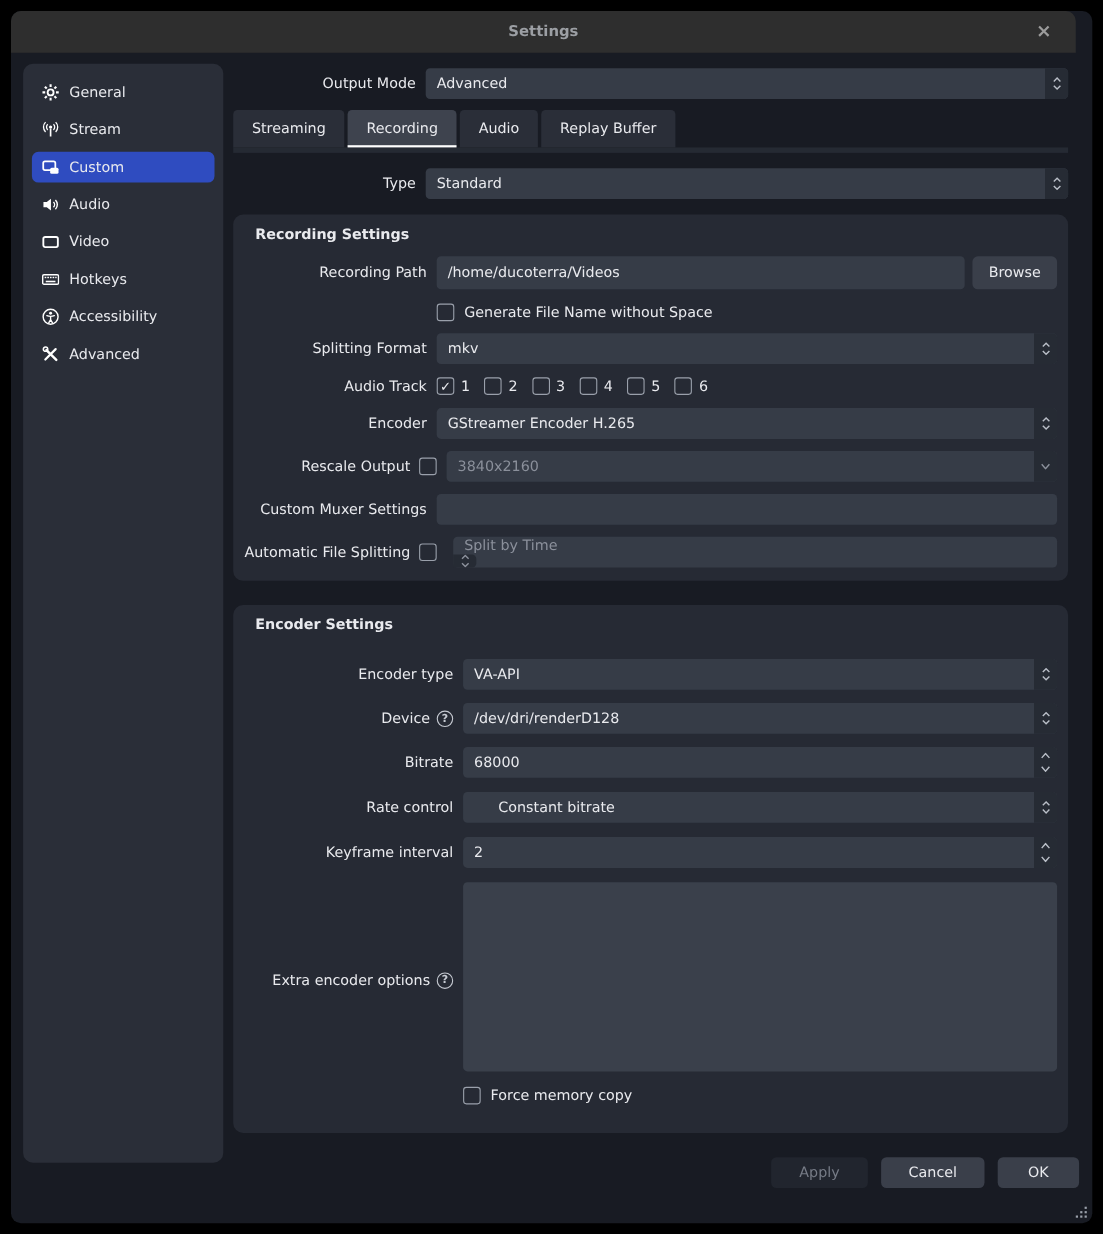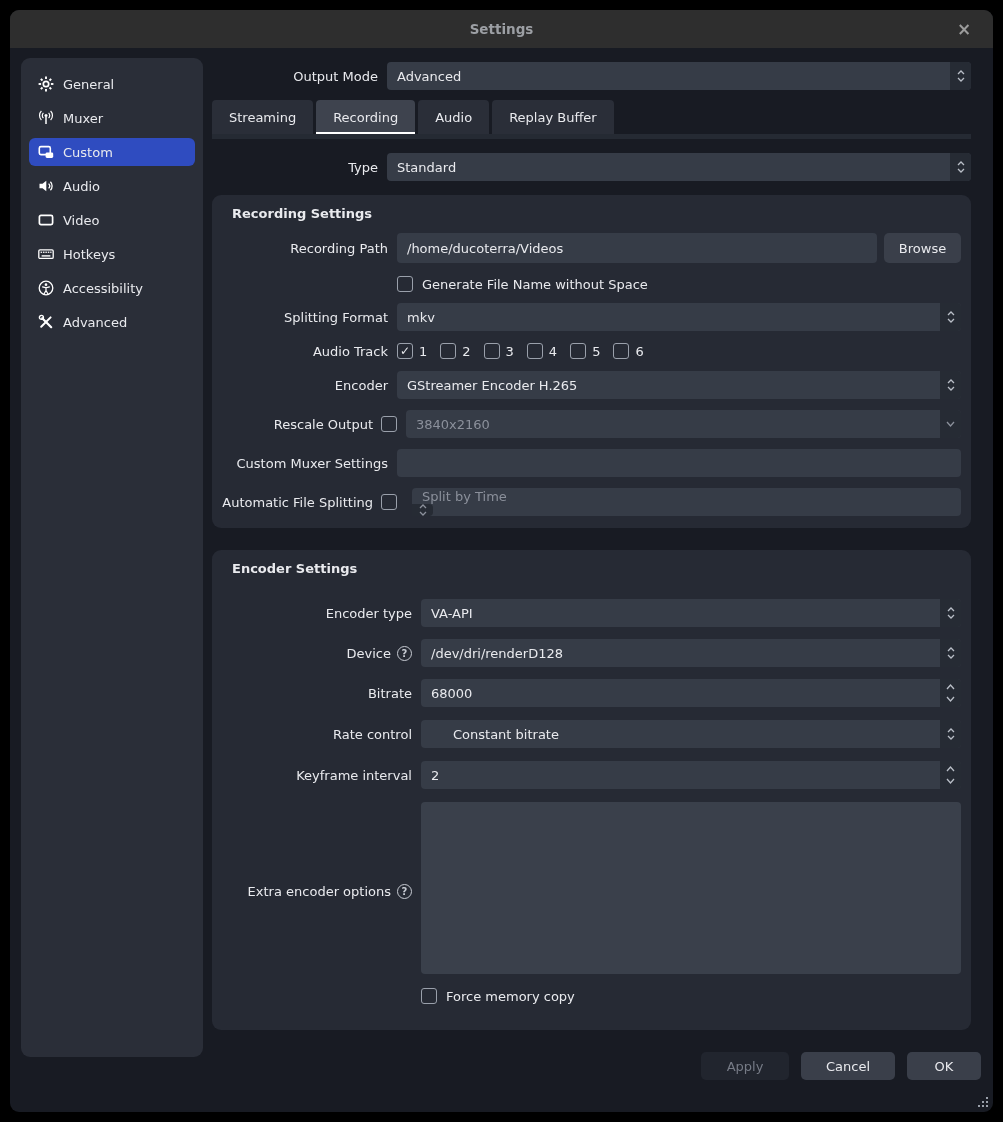--- a/index.html
+++ b/index.html
@@ -9,21 +9,21 @@
     --text:#e9eaee; --muted:#8b909b; --btn:#3a3f4a; --btndis:#21252e;
     --cbborder:#9aa0ab; --title:#2e2e2e; --titletext:#9c9fa4;
   }
   *{box-sizing:border-box;}
   html,body{margin:0;padding:0;}
   body{width:1003px;height:1122px;background:#000;font-family:"DejaVu Sans",sans-serif;
        color:var(--text);font-size:13px;overflow:hidden;position:relative;}
   .window{position:absolute;left:10px;top:10px;width:983px;height:1102px;
           background:var(--win);border-radius:9px;}
   
-  .titlebar{position:absolute;left:0;top:0;right:0;height:38px;background:var(--title);
+  .titlebar{position:absolute;left:0;top:0;right:15px;height:38px;background:var(--title);
             border-radius:9px 9px 0 0;display:flex;align-items:center;justify-content:center;}
   .titlebar .wtitle{font-weight:bold;color:var(--titletext);font-size:13.5px;}
   .closebtn{position:absolute;right:14px;top:0;height:38px;width:30px;display:flex;
             align-items:center;justify-content:center;color:#9c9c9c;font-size:17px;
             font-weight:bold;cursor:default;}
   
   .sidebar{position:absolute;left:11px;top:48px;width:182px;height:999px;
            background:var(--side);border-radius:9px;padding:12px 8px;}
   .sitem{height:28px;display:flex;align-items:center;gap:9px;padding:0 9px;
          border-radius:6px;margin-bottom:6px;color:var(--text);}
@@ -110,21 +110,21 @@
         </svg>
       <span>General</span>
     </div>
     <div class="sitem">
       <svg width="16" height="16" viewBox="0 0 16 16">
           <circle cx="8" cy="5.5" r="1.5" fill="#fff"></circle>
           <line x1="8" y1="7" x2="8" y2="14" stroke="#fff" stroke-width="1.5"></line>
           <path d="M5.4 8.1a3.6 3.6 0 0 1 0-5.2 M10.6 2.9a3.6 3.6 0 0 1 0 5.2" fill="none" stroke="#fff" stroke-width="1.2"></path>
           <path d="M3.4 10a6.4 6.4 0 0 1 0-9 M12.6 1a6.4 6.4 0 0 1 0 9" fill="none" stroke="#fff" stroke-width="1.2"></path>
         </svg>
-      <span>Muxer</span>
+      <span>Stream</span>
     </div>
     <div class="sitem active">
       <svg width="16" height="16" viewBox="0 0 16 16">
           <rect x="1.3" y="2.6" width="11" height="8" rx="1.6" fill="none" stroke="#fff" stroke-width="1.6"></rect>
           <rect x="7.6" y="8.4" width="7.6" height="5.6" rx="1.4" fill="#fff"></rect>
         </svg>
       <span>Custom</span>
     </div>
     <div class="sitem">
       <svg width="16" height="16" viewBox="0 0 16 16">

